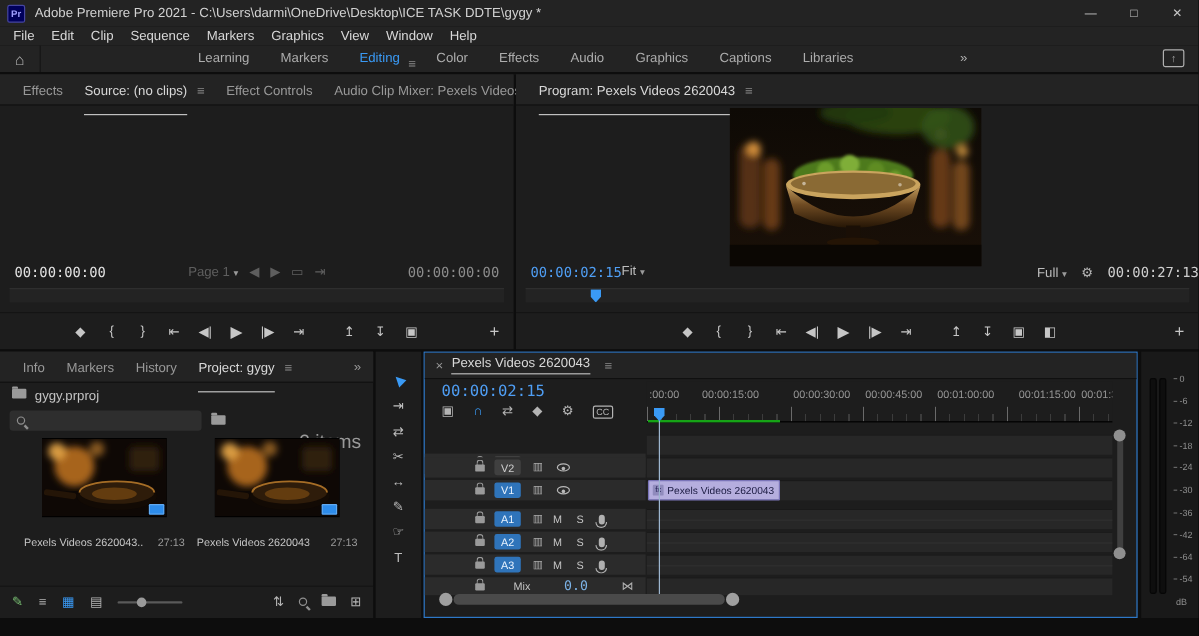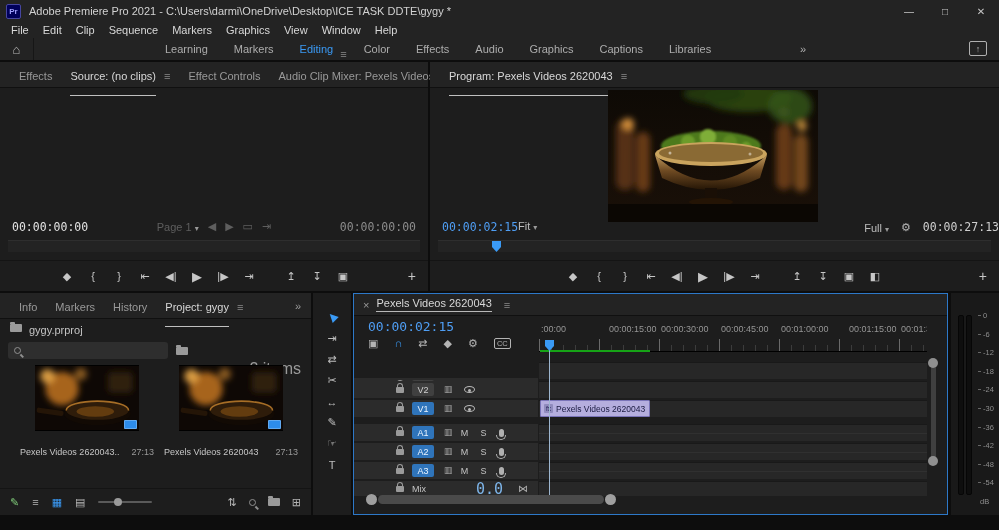--- a/index.html
+++ b/index.html
@@ -111,22 +111,22 @@
   .lane{position:absolute;left:185px;right:20px;height:17px;background:#272727;border-top:1px solid #191919}
   .lane.audio::after{content:"";position:absolute;left:0;right:0;top:8px;height:1px;background:#303030}
   .thr{position:absolute;left:0;width:184px;height:17px;display:flex;align-items:center;background:#2b2b2b}
   .thr .lockwrap{margin-left:42px;display:flex}
   .tname{width:22px;height:13px;border-radius:2px;background:#404040;color:#cfcfcf;font-size:9px;display:flex;align-items:center;justify-content:center;margin-left:8px}
   .tname.target{background:#2f74ba;color:#eaf4ff}
   .syncico{margin-left:10px;font-size:9px;color:#a8a8a8;line-height:1}
   .eyewrap{margin-left:11px;display:flex}
   .ms{width:14px;text-align:center;font-size:9px;color:#c4c4c4;margin-left:5px}
   .micwrap{margin-left:8px;display:flex}
-  .mixname{margin-left:8px;color:#c4c4c4;font-size:9px}
-  .mixval{margin-left:50px;color:#7db4e8;font-size:15px;font-family:"DejaVu Sans Mono",monospace}
+  .mixname{margin-left:24px;color:#c4c4c4;font-size:9px}
+  .mixval{margin-left:28px;color:#7db4e8;font-size:11px;font-family:"DejaVu Sans Mono",monospace}
   .kf{margin-left:auto;margin-right:10px;color:#b0b0b0;font-size:10px}
   .clip{position:absolute;left:186px;width:110px;height:17px;background:#b5aede;border:1px solid #7a74b8;border-radius:1px;display:flex;align-items:center;gap:3px;padding:0 3px;overflow:hidden}
   .clipfx{width:9px;height:9px;background:rgba(35,35,90,.25);border-radius:1px;font-size:6.5px;color:#1c1c4e;display:flex;align-items:center;justify-content:center;flex:none}
   .cliplabel{font-size:8.5px;color:#1a1a40;white-space:nowrap}
   .playline{position:absolute;left:195px;top:46px;height:157px;width:1px;background:#9db6cf}
   .playhead{position:absolute;left:191px;top:46px;width:9px;height:11px;background:#3a9af5;clip-path:polygon(0 0,100% 0,100% 55%,50% 100%,0 55%)}
   .hknob{position:absolute;width:11px;height:11px;border-radius:50%;background:#9f9f9f}
   .hbar{position:absolute;left:24px;top:201px;width:226px;height:9px;background:#4a4a4a;border-radius:5px}
   .vbar{position:absolute;left:577px;top:68px;width:5px;height:100px;background:#3f3f3f;border-radius:3px}
   .vknob{position:absolute;left:574px;width:10px;height:10px;border-radius:50%;background:#8f8f8f}
@@ -411,21 +411,21 @@
       <span class="tlt">▣</span>
       <span class="tlt snap">∩</span>
       <span class="tlt">⇄</span>
       <span class="tlt">◆</span>
       <span class="tlt">⚙</span>
       <span class="cc">CC</span>
     </div>
 
     <div class="ruler">
       <span class="rlabel" style="left:2px">:00:00</span>
-      <span class="rlabel" style="left:70px">00:00:15:00</span>
+      <span class="rlabel" style="left:46px">00:00:15:00</span>
       <span class="rlabel" style="left:122px">00:00:30:00</span>
       <span class="rlabel" style="left:182px">00:00:45:00</span>
       <span class="rlabel" style="left:242px">00:01:00:00</span>
       <span class="rlabel" style="left:310px">00:01:15:00</span>
       <span class="rlabel" style="left:362px">00:01:30:00</span>
       <span class="rticks"></span>
     </div>
     <div class="renderbar"></div>
 
     <div class="lane" style="top:68px"></div>
@@ -532,19 +532,19 @@
     <span class="mbar" style="left:15px"></span>
     <div class="mscale">
       <span class="mtick">0</span>
       <span class="mtick">-6</span>
       <span class="mtick">-12</span>
       <span class="mtick">-18</span>
       <span class="mtick">-24</span>
       <span class="mtick">-30</span>
       <span class="mtick">-36</span>
       <span class="mtick">-42</span>
-      <span class="mtick">-48</span>
+      <span class="mtick">-64</span>
       <span class="mtick">-54</span>
     </div>
     <span class="munit">dB</span>
   </section>
 
 </div>
 
 </body></html>

